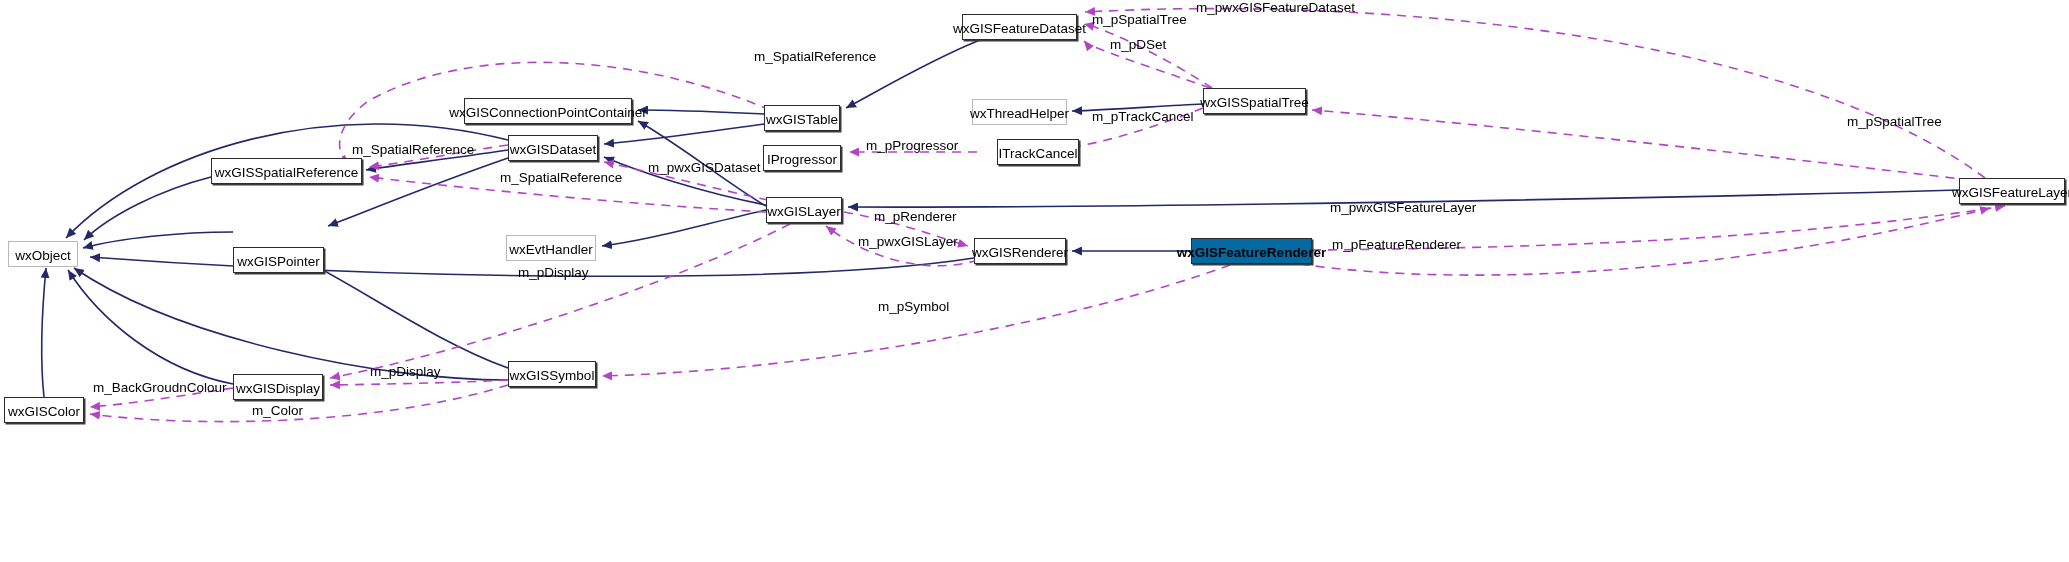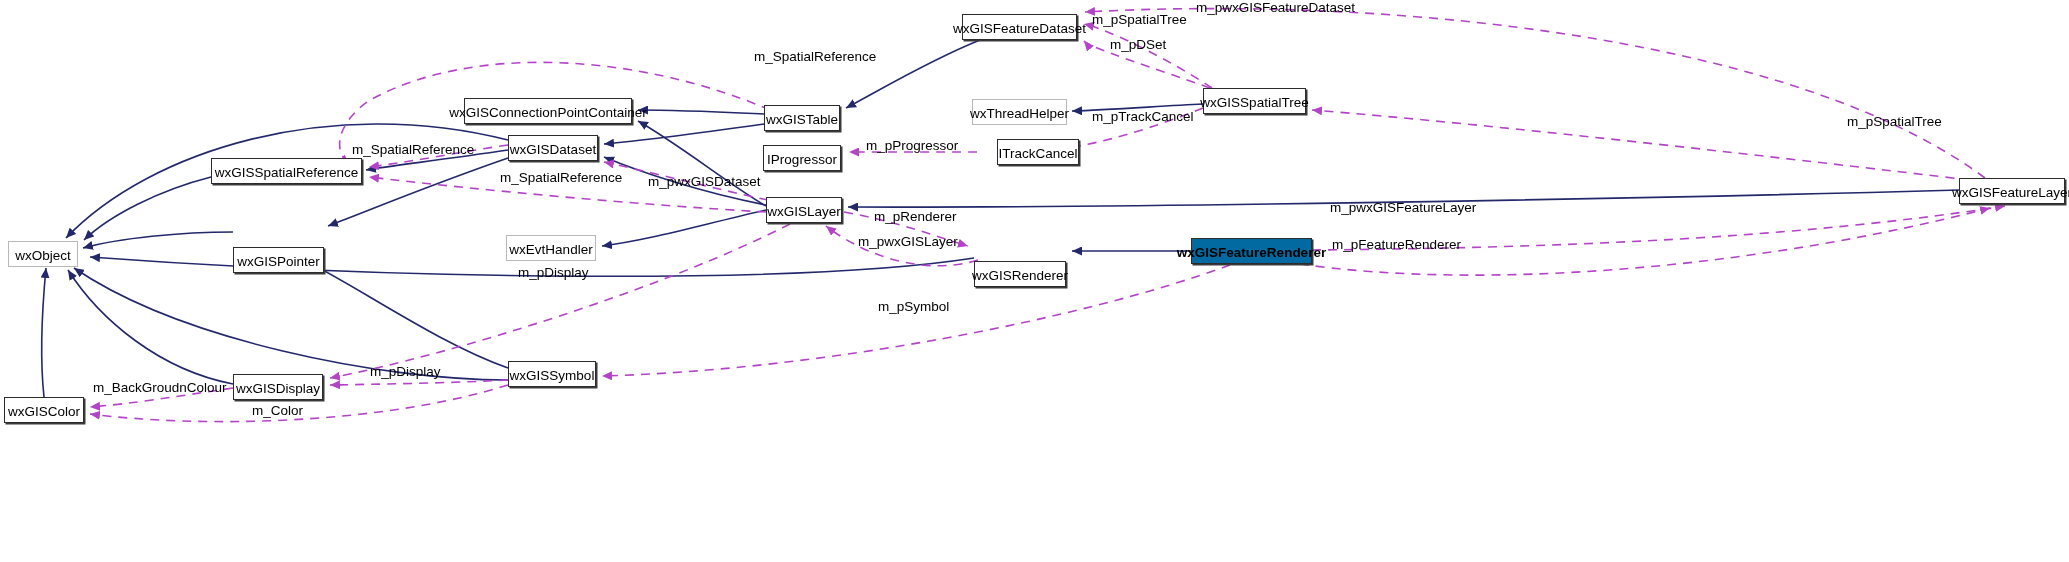--- a/index.html
+++ b/index.html
@@ -197,36 +197,36 @@
       </div>
     <div class="node" style="left:977px;  top:139px; width:82px;margin-left:20px;">
         <span>ITrackCancel</span>
       </div>
     <div class="node faded" style="left:972px;  top:99px;  width:95px;">
         <span>wxThreadHelper</span>
       </div>
     <div class="node" style="left:1203px; top:88px;  width:103px;">
         <span>wxGISSpatialTree</span>
       </div>
-    <div class="node" style="left:974px;  top:238px; width:92px;margin-top:23px;">
+    <div class="node" style="left:974px;  top:238px; width:92px;">
         <span>wxGISRenderer</span>
       </div>
     <div class="node current" style="left:1191px; top:238px; width:121px;">
         <span>wxGISFeatureRenderer</span>
       </div>
     <div class="node" style="left:1959px; top:178px; width:106px;">
         <span>wxGISFeatureLayer</span>
       </div>
   </div>
 
   <div id="labels-layer">
     <div class="edge-label" style="left:754px;  top:50px;">m_SpatialReference</div>
     <div class="edge-label" style="left:352px;  top:143px;">m_SpatialReference</div>
     <div class="edge-label" style="left:500px;  top:171px;">m_SpatialReference</div>
-    <div class="edge-label" style="left:648px;  top:175px;">m_pwxGISDataset</div>
+    <div class="edge-label" style="left:648px;  top:161px;">m_pwxGISDataset</div>
     <div class="edge-label" style="left:866px;  top:139px;">m_pProgressor</div>
     <div class="edge-label" style="left:1092px; top:110px;">m_pTrackCancel</div>
     <div class="edge-label" style="left:1092px; top:13px;">m_pSpatialTree</div>
     <div class="edge-label" style="left:1110px; top:38px;">m_pDSet</div>
     <div class="edge-label" style="left:1196px; top:1px;">m_pwxGISFeatureDataset</div>
     <div class="edge-label" style="left:1847px; top:115px;">m_pSpatialTree</div>
     <div class="edge-label" style="left:1330px; top:201px;">m_pwxGISFeatureLayer</div>
     <div class="edge-label" style="left:1332px; top:238px;">m_pFeatureRenderer</div>
     <div class="edge-label" style="left:874px;  top:210px;">m_pRenderer</div>
     <div class="edge-label" style="left:858px;  top:235px;">m_pwxGISLayer</div>

